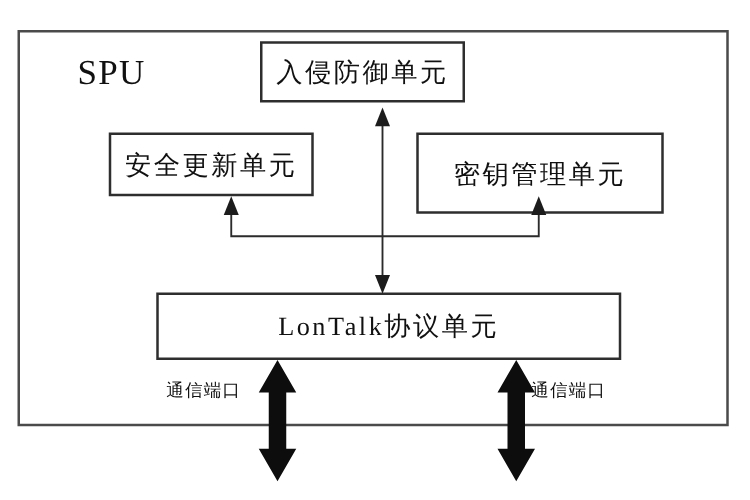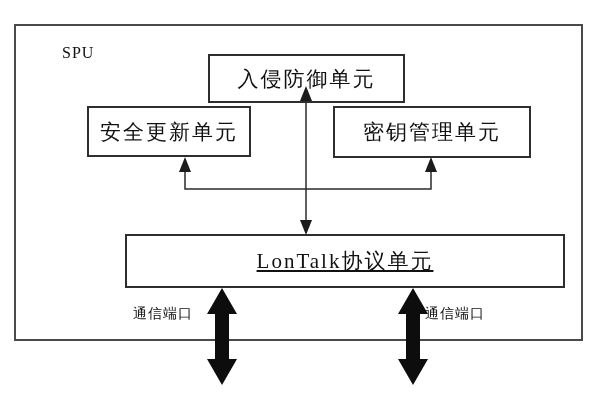--- a/index.html
+++ b/index.html
@@ -22,42 +22,42 @@
     width: 569px;
     height: 317px;
     border: 2px solid #4a4a4a;
     box-sizing: border-box;
     background: #ffffff;
   }
   .spu-label {
     position: absolute;
     left: 62px;
     top: 45px;
-    font-size: 16px;
+    font-size: 28px;
     color: #111111;
     letter-spacing: 1px;
     line-height: 1;
   }
   .unit-box {
     position: absolute;
     box-sizing: border-box;
     border: 2px solid #2e2e2e;
     background: #ffffff;
     display: flex;
     align-items: center;
     justify-content: center;
     font-size: 21px;
     color: #111111;
     letter-spacing: 2px;
     white-space: nowrap;
   }
-  .box-intrusion { left: 208px; top: 54px;  width: 197px; height: 49px; }
+  .box-intrusion { left: 208px; top: 33px;  width: 164px; height: 49px; }
   .box-update    { left: 87px;  top: 106px; width: 164px; height: 51px; }
-  .box-key       { left: 333px; top: 106px; width: 198px; height: 52px; }
-  .box-lontalk   { left: 125px; top: 234px; width: 440px; height: 54px; text-decoration: underline; }
+  .box-key       { left: 333px; top: 106px; width: 198px; height: 65px; }
+  .box-lontalk   { left: 125px; top: 234px; width: 372px; height: 54px; }
   .port-label {
     position: absolute;
     font-size: 14px;
     color: #111111;
     letter-spacing: 1px;
     line-height: 1;
     white-space: nowrap;
   }
   .port-left  { left: 133px; top: 307px; }
   .port-right { left: 425px; top: 307px; }

